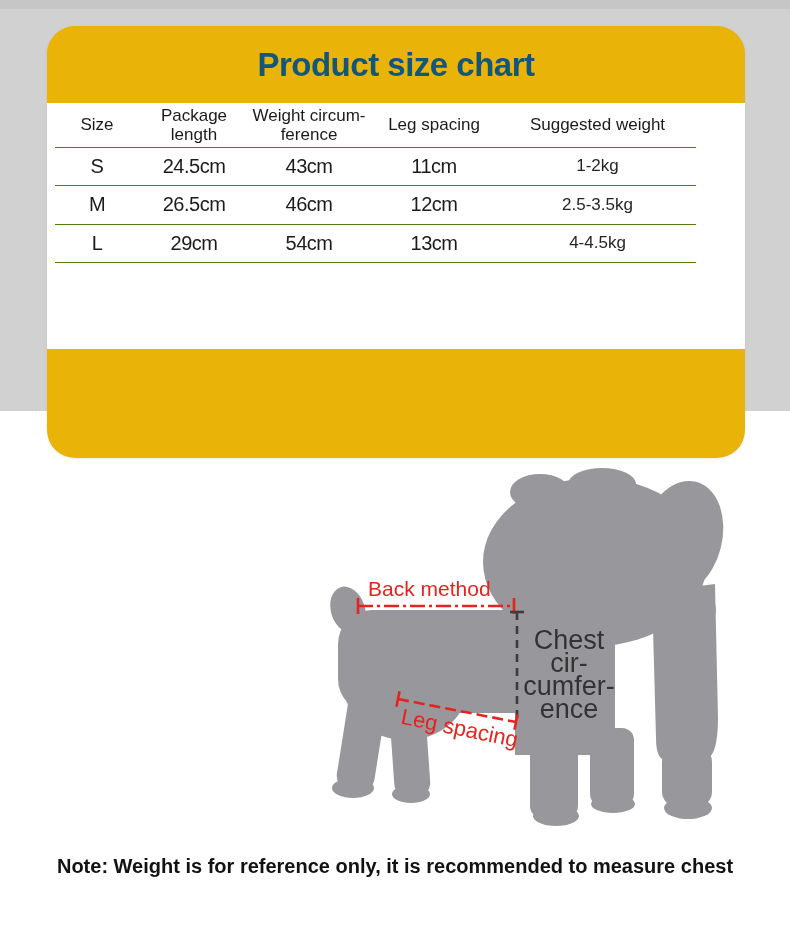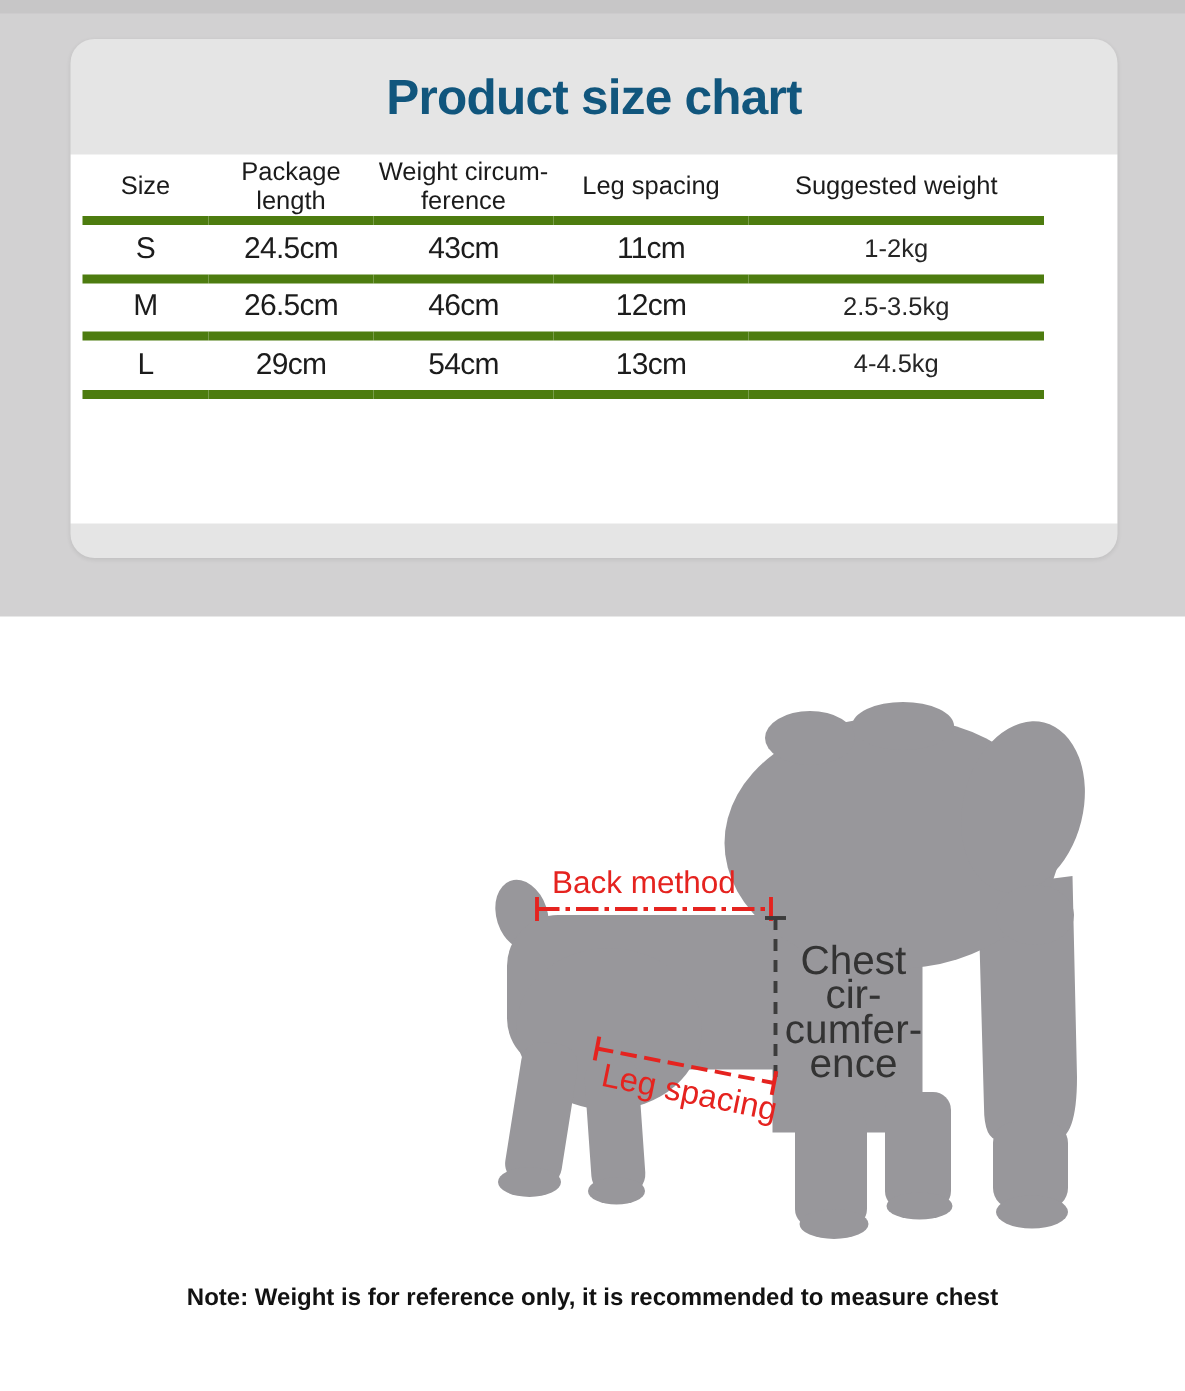--- a/index.html
+++ b/index.html
@@ -9,40 +9,40 @@
     background:#ffffff;
     font-family:"Liberation Sans", sans-serif;
     overflow:hidden;
   }
   
   .top-band{position:absolute;left:0;top:0;width:790px;height:411px;background:#d2d1d2;}
   .top-band-dark{position:absolute;left:0;top:0;width:790px;height:9px;background:#c7c6c7;}
 
   
   .card{
-    position:absolute;left:47px;top:26px;width:698px;height:346px;
-    background:#e5e5e5;border-radius:16px;overflow:hidden;
+    position:absolute;left:47px;top:26px;width:698px;height:432px;
+    background:#eab308;border-radius:28px;overflow:hidden;
     box-shadow:0 1px 3px rgba(0,0,0,0.08);
   }
   .card-title{
     height:77px;display:flex;align-items:center;justify-content:center;
     font-size:33px;font-weight:bold;color:#11567d;letter-spacing:-0.5px;
   }
   .table-area{
     position:absolute;left:0;top:77px;width:698px;height:246px;background:#ffffff;
   }
   table.size-table{
     margin-left:8px;width:641px;border-collapse:collapse;table-layout:fixed;
   }
   table.size-table col.c1{width:84px;}
   table.size-table col.c2{width:110px;}
   table.size-table col.c3{width:120px;}
   table.size-table col.c4{width:130px;}
   table.size-table col.c5{width:197px;}
-  table.size-table tr{border-bottom:6px solid #4d7c0f;}
+  table.size-table tr{border-bottom:1px solid #4d7c0f;}
   table.size-table th, table.size-table td{
     padding:0;text-align:center;vertical-align:middle;font-weight:normal;
   }
   table.size-table thead tr{height:44px;}
   table.size-table tbody tr{height:38.6px;}
   th .hline{display:block;font-size:17px;line-height:19px;color:#1b1b1b;}
   td.val{font-size:20px;color:#1c1c1c;letter-spacing:-0.5px;}
   td.weight{font-size:17px;color:#262626;letter-spacing:0;padding-left:28px;}
 
   
@@ -62,21 +62,21 @@
   .label-chest span{display:block;}
   .label-leg{
     position:absolute;left:404px;top:704px;
     font-size:22px;color:#e5231f;white-space:nowrap;
     transform:rotate(11.5deg);transform-origin:0 0;
   }
 
   
   .note{
     position:absolute;left:0;top:852px;width:790px;
-    text-align:center;font-weight:bold;font-size:16px;line-height:28px;color:#121212;
+    text-align:center;font-weight:bold;font-size:20px;line-height:28px;color:#121212;
   }
   .note span{display:block;}
 </style>
 </head>
 <body>
 
 <div class="page">
 
   <div class="top-band"></div>
   <div class="top-band-dark"></div>

